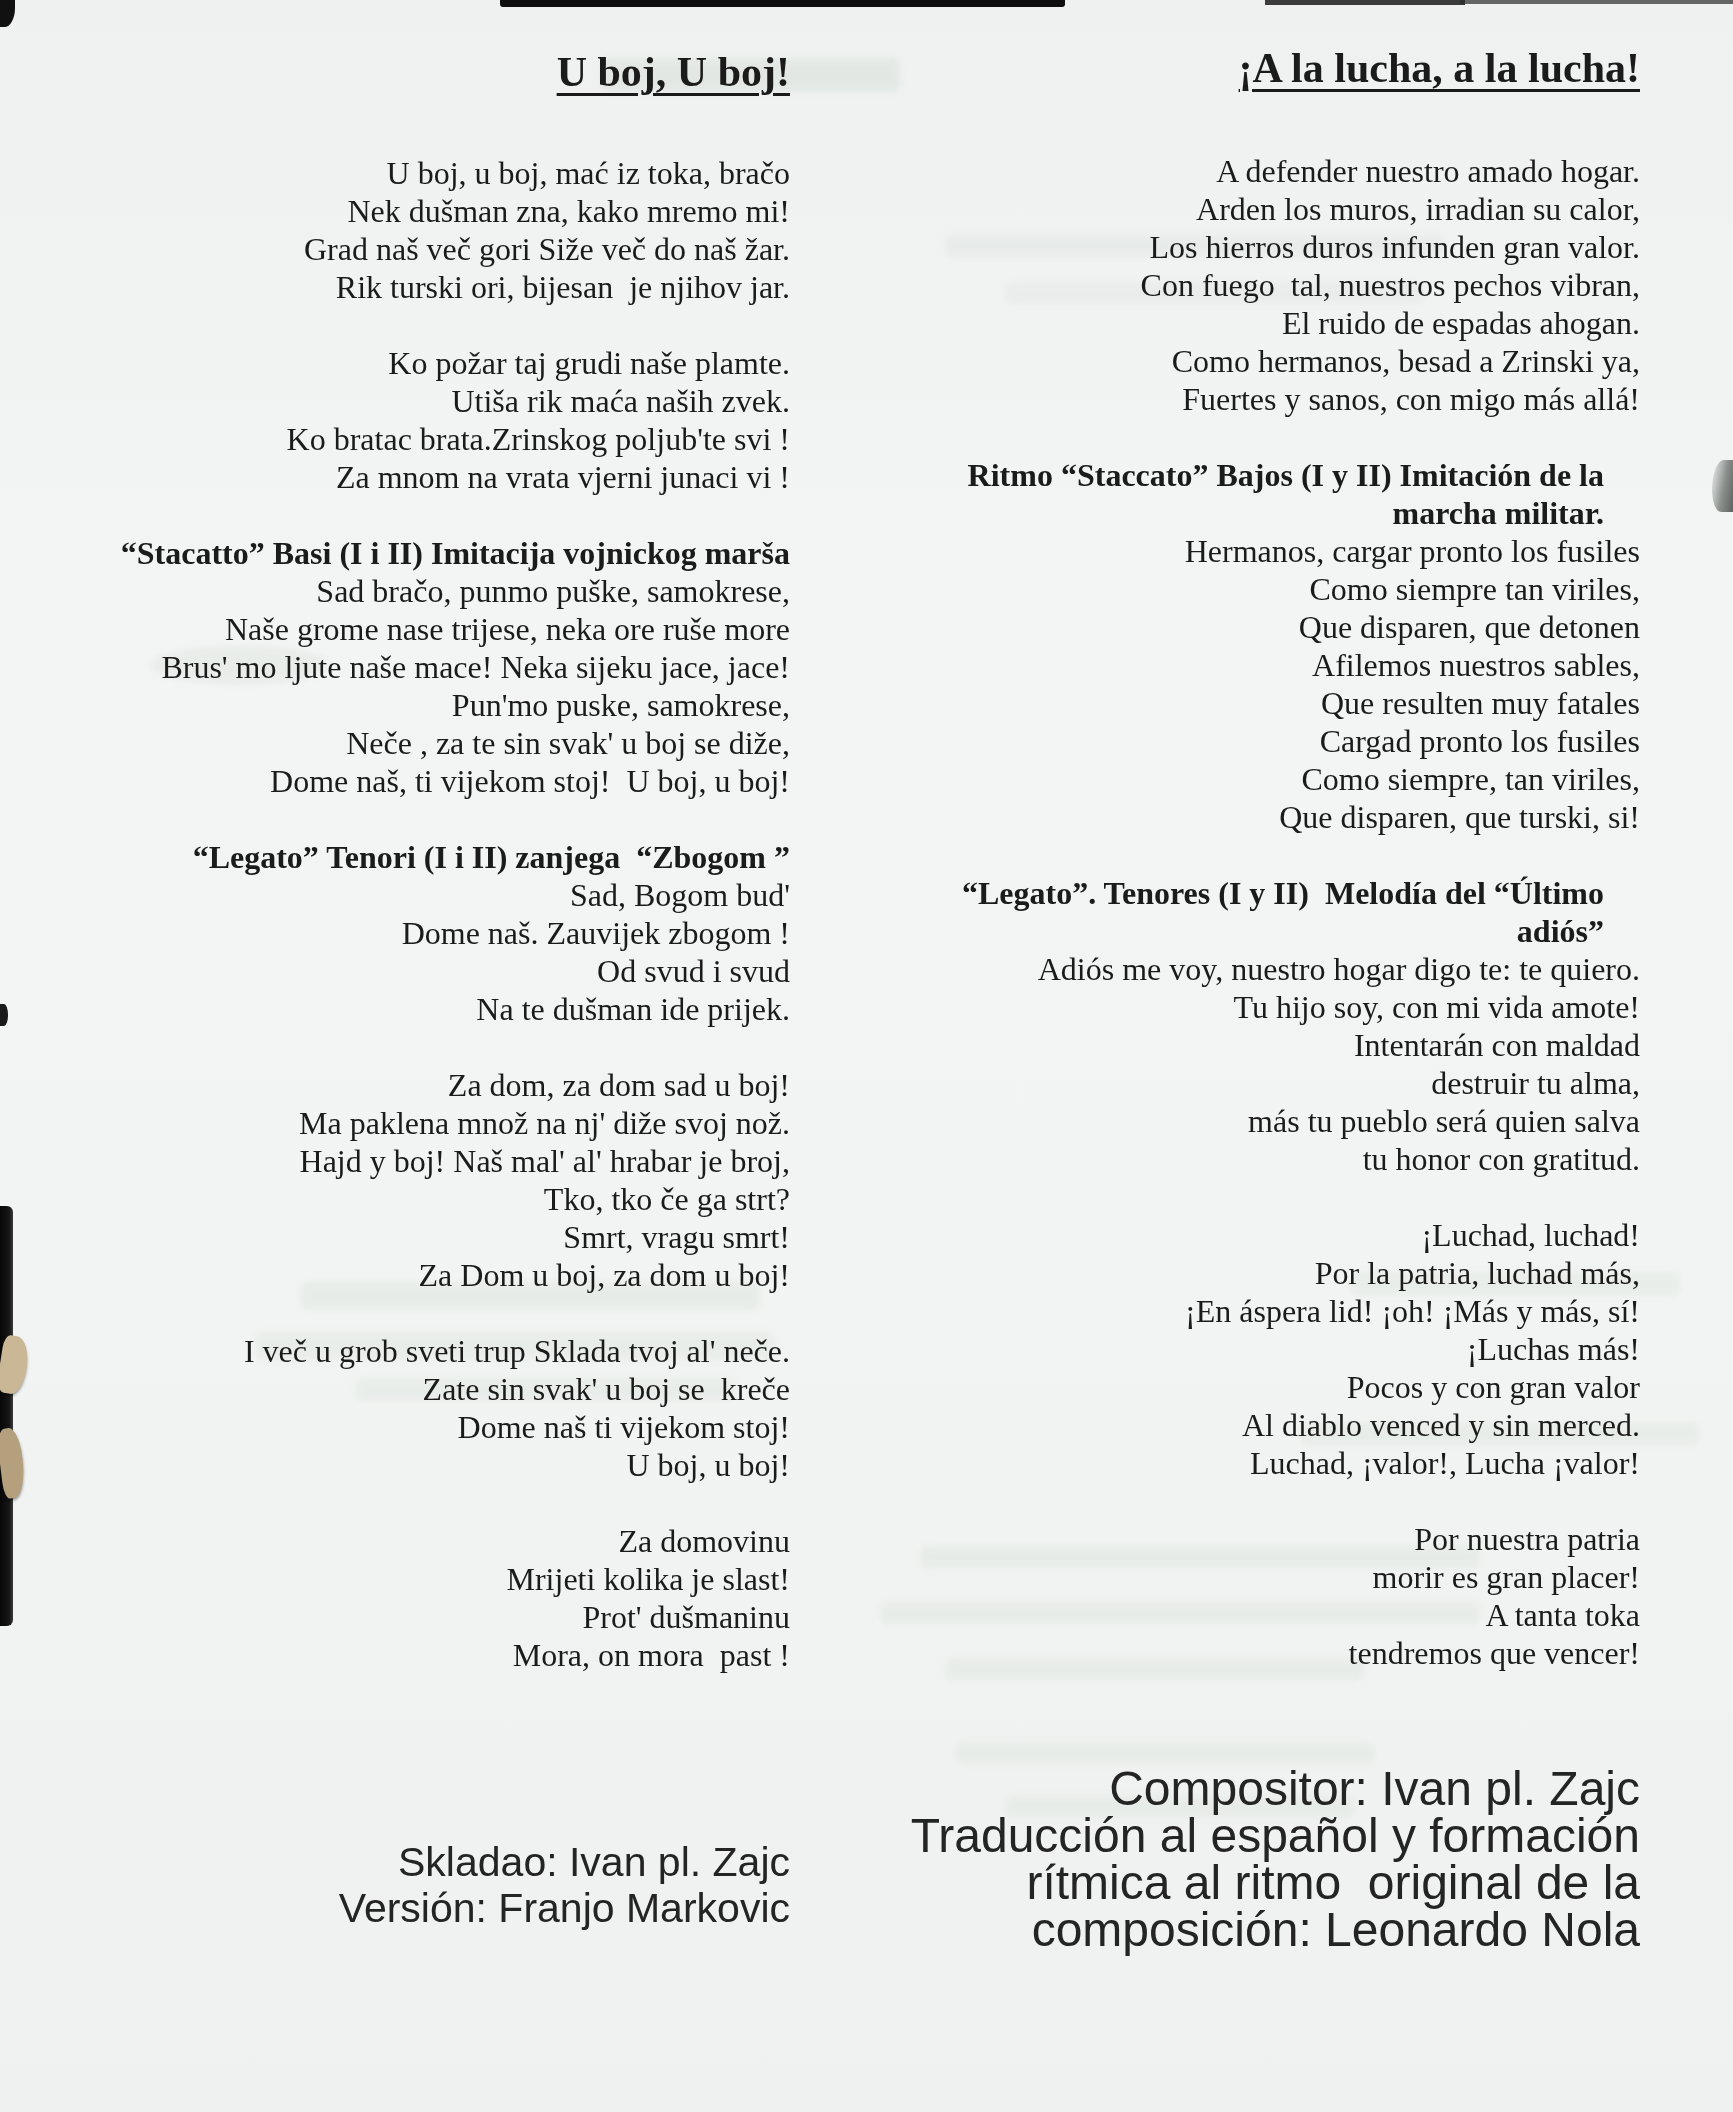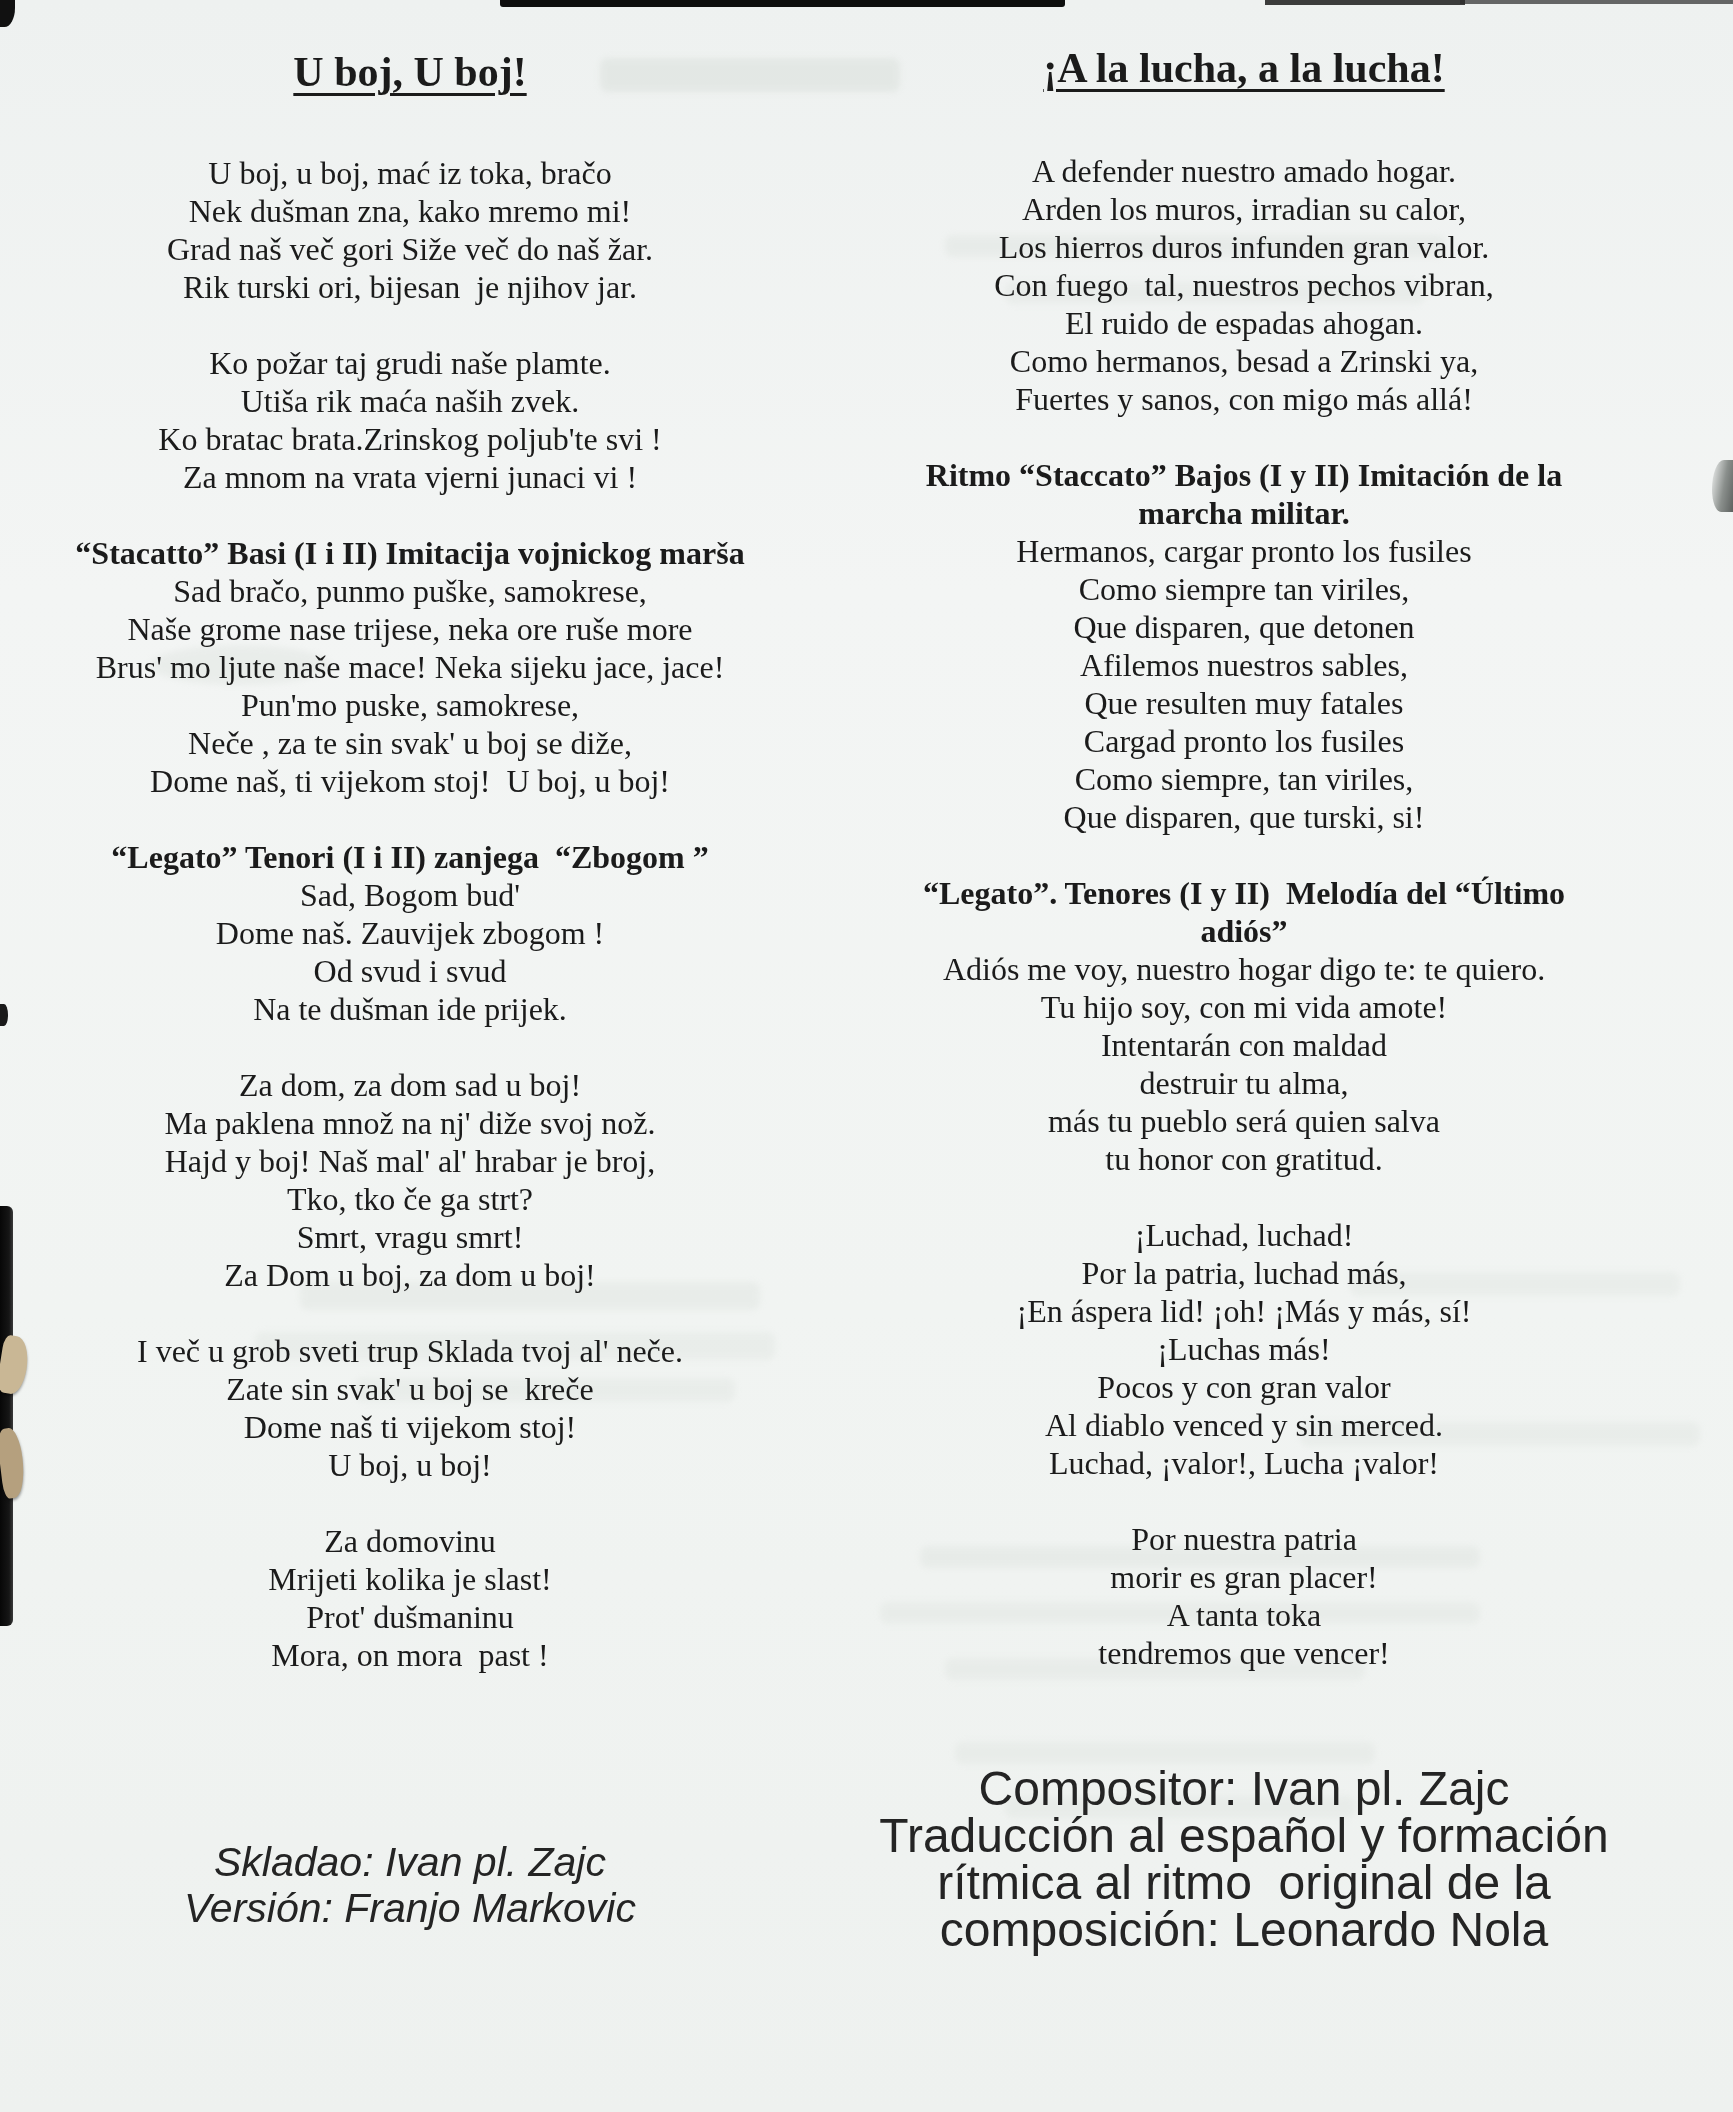--- a/index.html
+++ b/index.html
@@ -7,21 +7,21 @@
     position:relative;
     width:1733px;height:2112px;
     margin:0 auto;
     overflow:hidden;
     background:
       linear-gradient(180deg,#eef1f0 0%,#f3f5f4 28%,#f1f4f2 62%,#eef1ef 100%);
     color:#1b1b1b;
     font-family:"Liberation Serif","DejaVu Serif",serif;
   }
   
-  .col{position:absolute;text-align:center;}
+  .col{position:absolute;text-align:right;}
   .col-left{left:30px;top:46px;width:760px;}
   .col-right{left:848px;top:42px;width:792px;}
   .poem-title{
     font-weight:bold;
     font-size:42px;line-height:52px;
     text-decoration:underline;
     text-decoration-thickness:3px;
     text-underline-offset:7px;
     white-space:pre-wrap;
   }
@@ -35,21 +35,21 @@
   .heading{font-weight:bold;}
   .col-right .heading{max-width:720px;margin:0 auto;}
   .col-right .stanza:nth-child(5){}
   .credits{white-space:pre-wrap;}
   .col-left .credits{margin-top:165px;}
   .col-right .credits{margin-top:93px;}
   .credit-line{
     font-family:"Liberation Sans","DejaVu Sans",sans-serif;
     color:#242424;
   }
-  .col-left .credit-line{font-size:41px;line-height:46px;font-style:italic;}
+  .col-left .credit-line{font-size:41px;line-height:46px;}
   .col-right .credit-line{font-size:48px;line-height:47px;}
 
   
   .artifact{position:absolute;pointer-events:none;}
   .topbar1{left:500px;top:0;width:565px;height:7px;background:#0e0e0e;border-radius:0 0 3px 3px;}
   .topbar2{left:1265px;top:0;width:200px;height:5px;background:#1c1c1c;opacity:.85;}
   .topbar3{left:1460px;top:0;width:273px;height:4px;background:#2a2a2a;opacity:.7;}
   .corner-tl{left:0;top:0;width:15px;height:27px;background:#111;border-radius:0 0 70% 0;}
   .left-speck{left:0;top:1004px;width:8px;height:22px;background:#1a1a1a;border-radius:0 60% 60% 0;}
   .left-strip{left:0;top:1206px;width:13px;height:420px;background:linear-gradient(90deg,#070707,#161616 70%,#3a3a3a);border-radius:0 6px 6px 0;}

